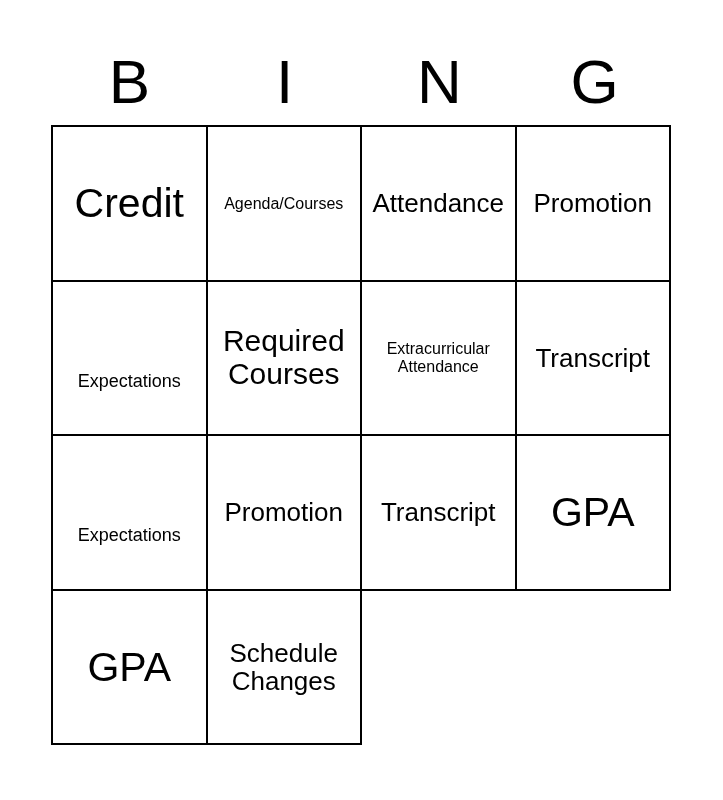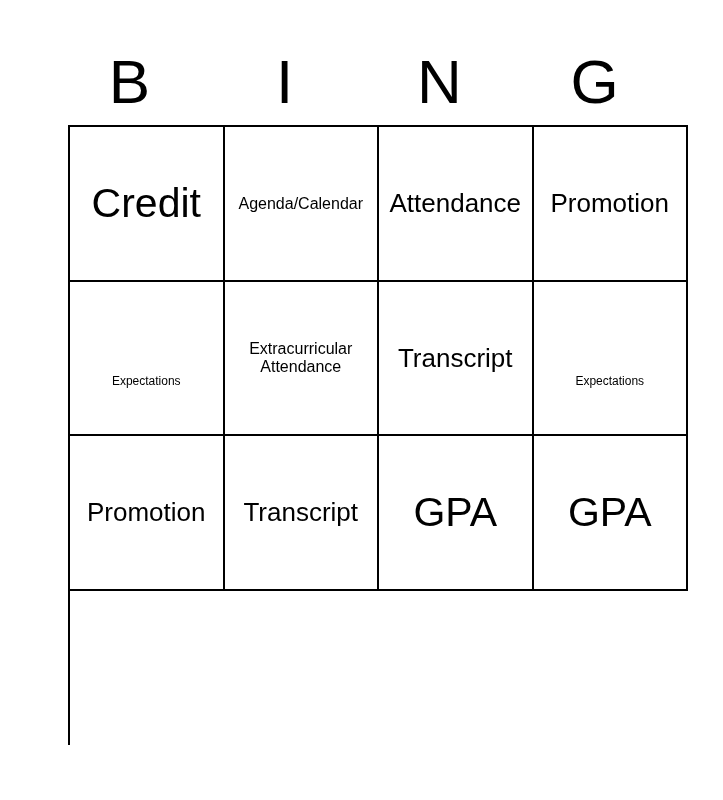--- a/index.html
+++ b/index.html
@@ -32,21 +32,21 @@
   .header-letter {
     text-align: center;
     font-size: 62px;
     line-height: 72px;
     font-weight: 400;
     font-family: "Liberation Sans", sans-serif;
     letter-spacing: 0px;
   }
   .grid {
     position: absolute;
-    left: 68px;
+    left: 51px;
     top: 125px;
     width: 620px;
     height: 620px;
     display: grid;
     grid-template-columns: repeat(4, 1fr);
     grid-template-rows: repeat(4, 1fr);
     border-top: 2px solid #000;
     border-left: 2px solid #000;
     box-sizing: border-box;
   }
@@ -63,51 +63,54 @@
   }
   .cell span {
     display: block;
     width: 100%;
     line-height: 1.08;
     word-wrap: break-word;
   }
   .sz-xl span { font-size: 41px; }
   .sz-lg span { font-size: 30px; }
   .sz-md span { font-size: 26px; text-align: center; }
-  .sz-sm span { font-size: 12px; margin-top: 47px; }
+  .sz-sm span { font-size: 18px; margin-top: 47px; }
   .sz-xs span { font-size: 16px; }
 </style>
 </head>
 <body>
 
 <div class="sheet">
 
   <div class="header-row">
     <div class="header-letter">B</div>
     <div class="header-letter">I</div>
     <div class="header-letter">N</div>
     <div class="header-letter">G</div>
   </div>
 
   <div class="grid">
     <div class="cell sz-xl">
         <span>Credit</span>
       </div>
     <div class="cell sz-xs">
-        <span>Agenda/Calendar</span>
+        <span>Agenda/Courses</span>
       </div>
     <div class="cell sz-md">
         <span>Attendance</span>
       </div>
 
     <div class="cell sz-md">
         <span>Promotion</span>
       </div>
     <div class="cell sz-sm">
         <span>Expectations</span>
+      </div>
+    <div class="cell sz-lg">
+        <span>Required Courses</span>
       </div>
     <div class="cell sz-xs">
         <span>Extracurricular Attendance</span>
       </div>
 
     <div class="cell sz-md">
         <span>Transcript</span>
       </div>
     <div class="cell sz-sm">
         <span>Expectations</span>
@@ -118,15 +121,18 @@
     <div class="cell sz-md">
         <span>Transcript</span>
       </div>
 
     <div class="cell sz-xl">
         <span>GPA</span>
       </div>
     <div class="cell sz-xl">
         <span>GPA</span>
       </div>
+    <div class="cell sz-md">
+        <span>Schedule Changes</span>
+      </div>
   </div>
 
 </div>
 
 </body></html>

